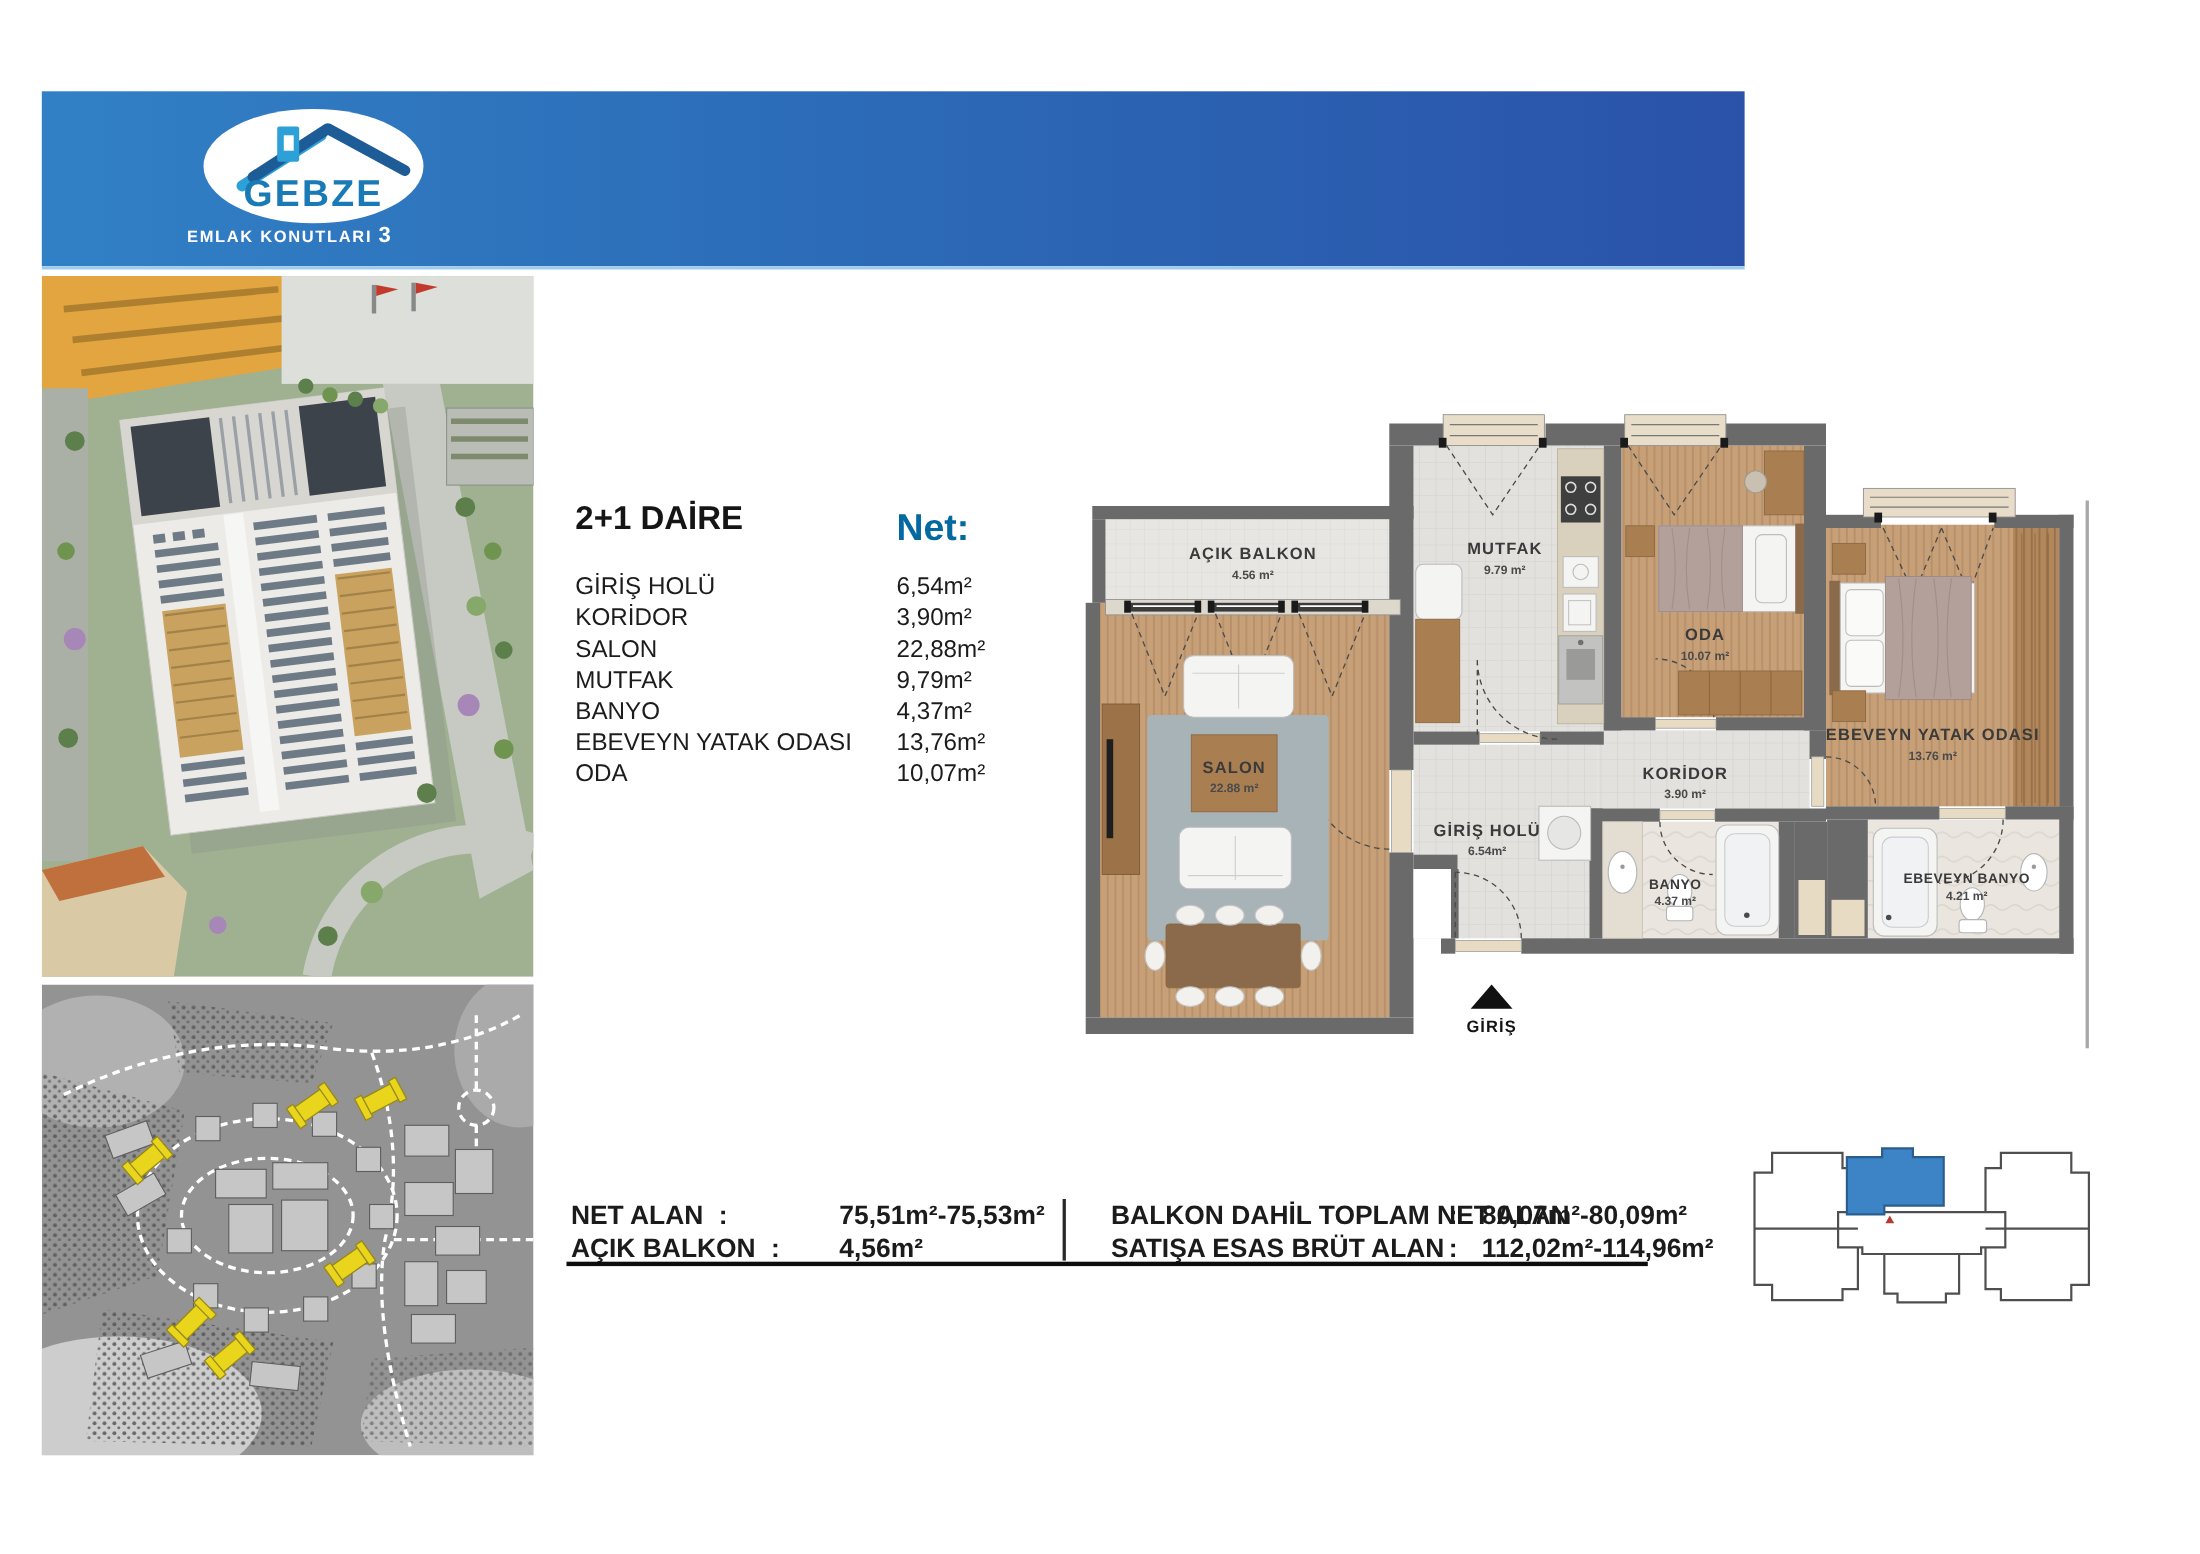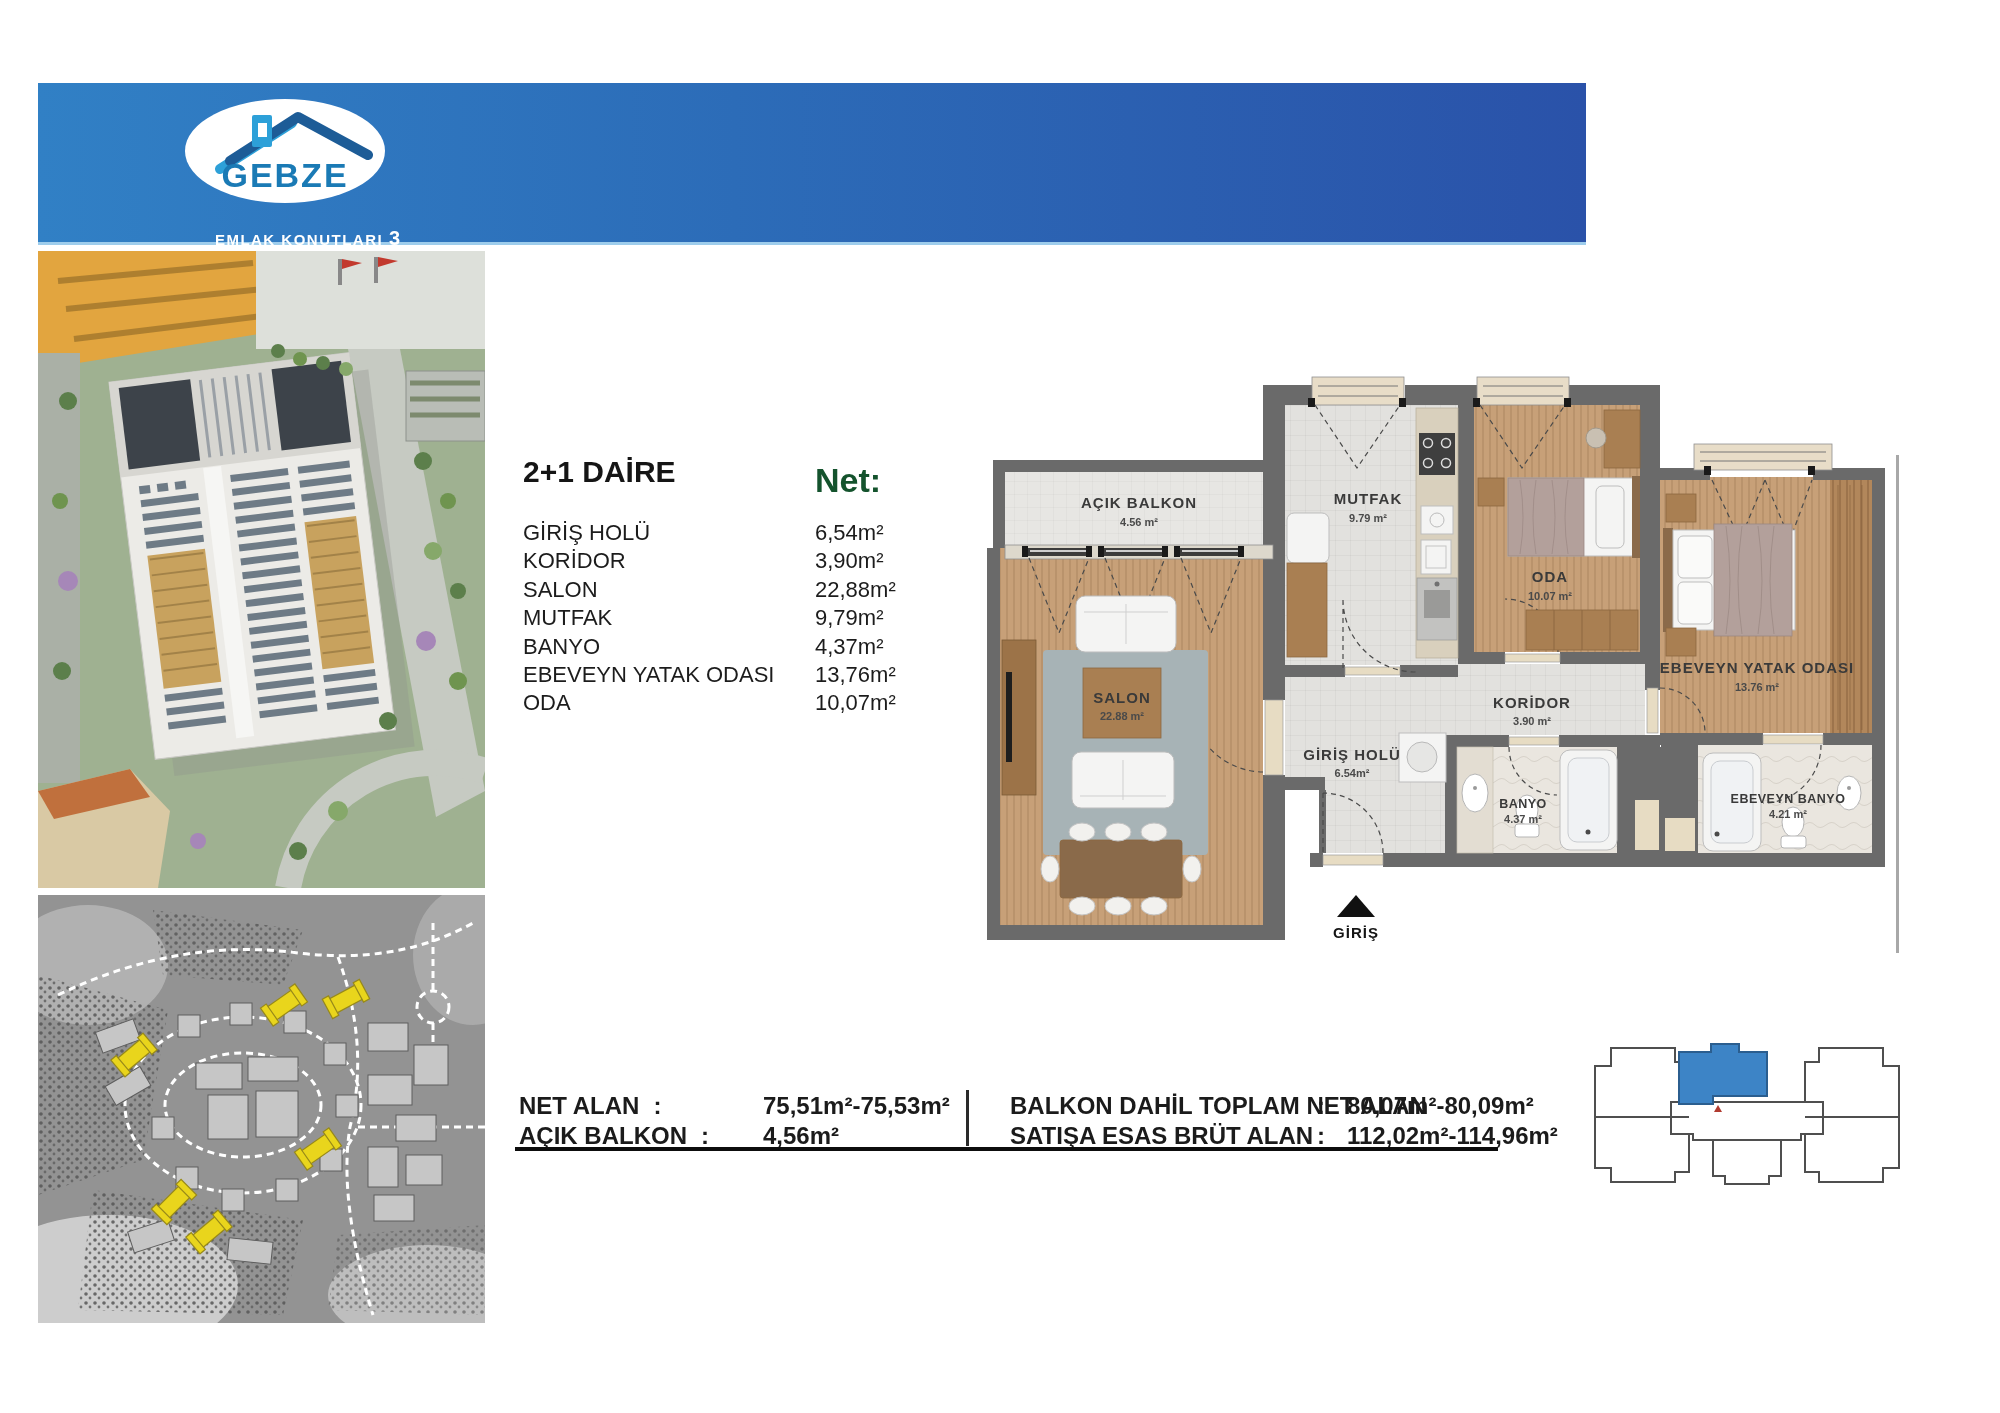--- a/index.html
+++ b/index.html
@@ -4,28 +4,28 @@
 <style>
   html,body{margin:0;padding:0;background:#fff;}
   .page{position:relative;width:2000px;height:1413px;background:#ffffff;overflow:hidden;
         font-family:"Liberation Sans",sans-serif;}
   .abs{position:absolute;}
   
   .header{position:absolute;left:38px;top:83px;width:1548px;height:159px;
           background:linear-gradient(90deg,#3180c5 0%,#2c6cb8 45%,#2a52a9 100%);
           border-bottom:3px solid #9ecdec;}
   .logo-svg{position:absolute;left:132px;top:12px;width:230px;height:118px;}
-  .logo-sub{position:absolute;left:132px;top:144px;width:230px;text-align:right;
+  .logo-sub{position:absolute;left:132px;top:120px;width:230px;text-align:left;
             color:#ffffff;font-weight:bold;font-size:15px;letter-spacing:1.5px;}
   .logo-sub .num{font-size:20px;letter-spacing:0;}
   .page-title{position:absolute;left:500px;top:47px;font-size:50px;color:#d9ecf9;
               letter-spacing:1px;white-space:nowrap;}
   
   .us-title{position:absolute;left:523px;top:455px;font-size:30px;font-weight:bold;color:#151515;}
-  .us-net{position:absolute;left:815px;top:461px;font-size:34px;font-weight:bold;color:#14532d;}
+  .us-net{position:absolute;left:815px;top:461px;font-size:34px;font-weight:bold;color:#0369a1;}
   .us-rows{position:absolute;left:523px;top:520px;width:420px;}
   .us-row{position:relative;height:28.4px;font-size:22px;color:#1c1c1c;white-space:nowrap;}
   .us-row .rv{position:absolute;left:292px;top:0;}
   
   .st-left{position:absolute;left:519px;top:1092px;}
   .st-right{position:absolute;left:1010px;top:1092px;}
   .st-row{position:relative;height:30px;font-size:24px;font-weight:bold;color:#1b1b1b;white-space:nowrap;}
   .st-row .sep{margin-left:14px;}
   .st-left .st-row .val{position:absolute;left:244px;top:0;}
   .st-right .st-row .sep{position:absolute;left:307px;top:0;margin:0;}

